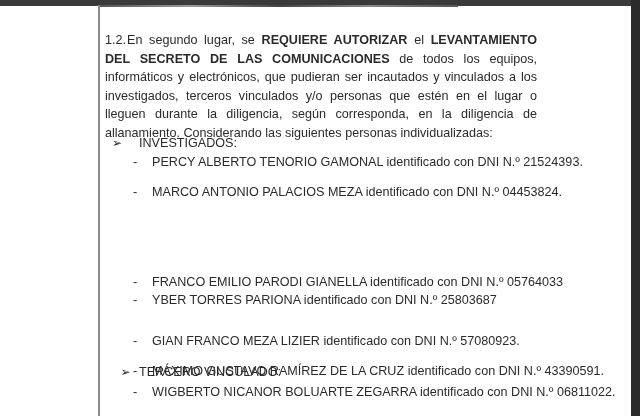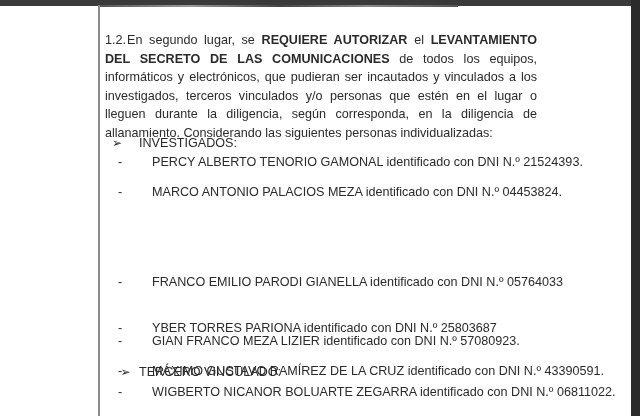--- a/index.html
+++ b/index.html
@@ -34,21 +34,21 @@
   }
   .para .num { display: inline-block; width: 22px; }
   .para b { font-weight: bold; }
   .heading {
     position: absolute; left: 12px;
     font-size: 12.6px; line-height: 16px;
   }
   .heading .arrow { display: inline-block; width: 27px; font-size: 12px; }
   .item {
     position: absolute; left: 18px;
-    font-size: 12.6px; line-height: 16px; white-space: nowrap;
+    font-size: 12.6px; line-height: 16px; white-space: nowrap; text-align: center;
   }
   .item .dash { display: inline-block; width: 34px; }
 </style>
 </head>
 <body>
 
 <div class="top-bar"></div>
 <div class="top-edge"></div>
 <div class="left-border"></div>
 <div class="right-strip"></div>
@@ -58,21 +58,21 @@
     <span class="num">1.2.</span><span>En segundo lugar, se </span><b>REQUIERE AUTORIZAR</b><span> el </span><b>LEVANTAMIENTO DEL SECRETO DE LAS COMUNICACIONES</b><span> de todos los equipos, informáticos y electrónicos, que pudieran ser incautados y vinculados a los investigados, terceros vinculados y/o personas que estén en el lugar o lleguen durante la diligencia, según corresponda, en la diligencia de allanamiento. Considerando las siguientes personas individualizadas:</span>
   </div>
 
   <div class="heading" style="top:129px">
     <span class="arrow">➢</span><span>INVESTIGADOS:</span>
   </div>
 
   <div class="item" style="top:148px"><span class="dash">-</span><span>PERCY ALBERTO TENORIO GAMONAL identificado con DNI N.º 21524393.</span></div>
   <div class="item" style="top:178px"><span class="dash">-</span><span>MARCO ANTONIO PALACIOS MEZA identificado con DNI N.º 04453824.</span></div>
   <div class="item" style="top:268px"><span class="dash">-</span><span>FRANCO EMILIO PARODI GIANELLA identificado con DNI N.º 05764033</span></div>
-  <div class="item" style="top:314px"><span class="dash">-</span><span>YBER TORRES PARIONA identificado con DNI N.º 25803687</span></div>
+  <div class="item" style="top:286px"><span class="dash">-</span><span>YBER TORRES PARIONA identificado con DNI N.º 25803687</span></div>
   <div class="item" style="top:327px"><span class="dash">-</span><span>GIAN FRANCO MEZA LIZIER identificado con DNI N.º 57080923.</span></div>
   <div class="item" style="top:357px"><span class="dash">-</span><span>MÁXIMO GUSTAVO RAMÍREZ DE LA CRUZ identificado con DNI N.º 43390591.</span></div>
 
   <div class="heading" style="top: 358px; text-align: center;">
     <span class="arrow">➢</span><span>TERCERO VINCULADO:</span>
   </div>
 </div>
 
 <div class="item" style="position:absolute; left:118px; top:384px"><span class="dash">-</span><span>WIGBERTO NICANOR BOLUARTE ZEGARRA identificado con DNI N.º 06811022.</span></div>
 

